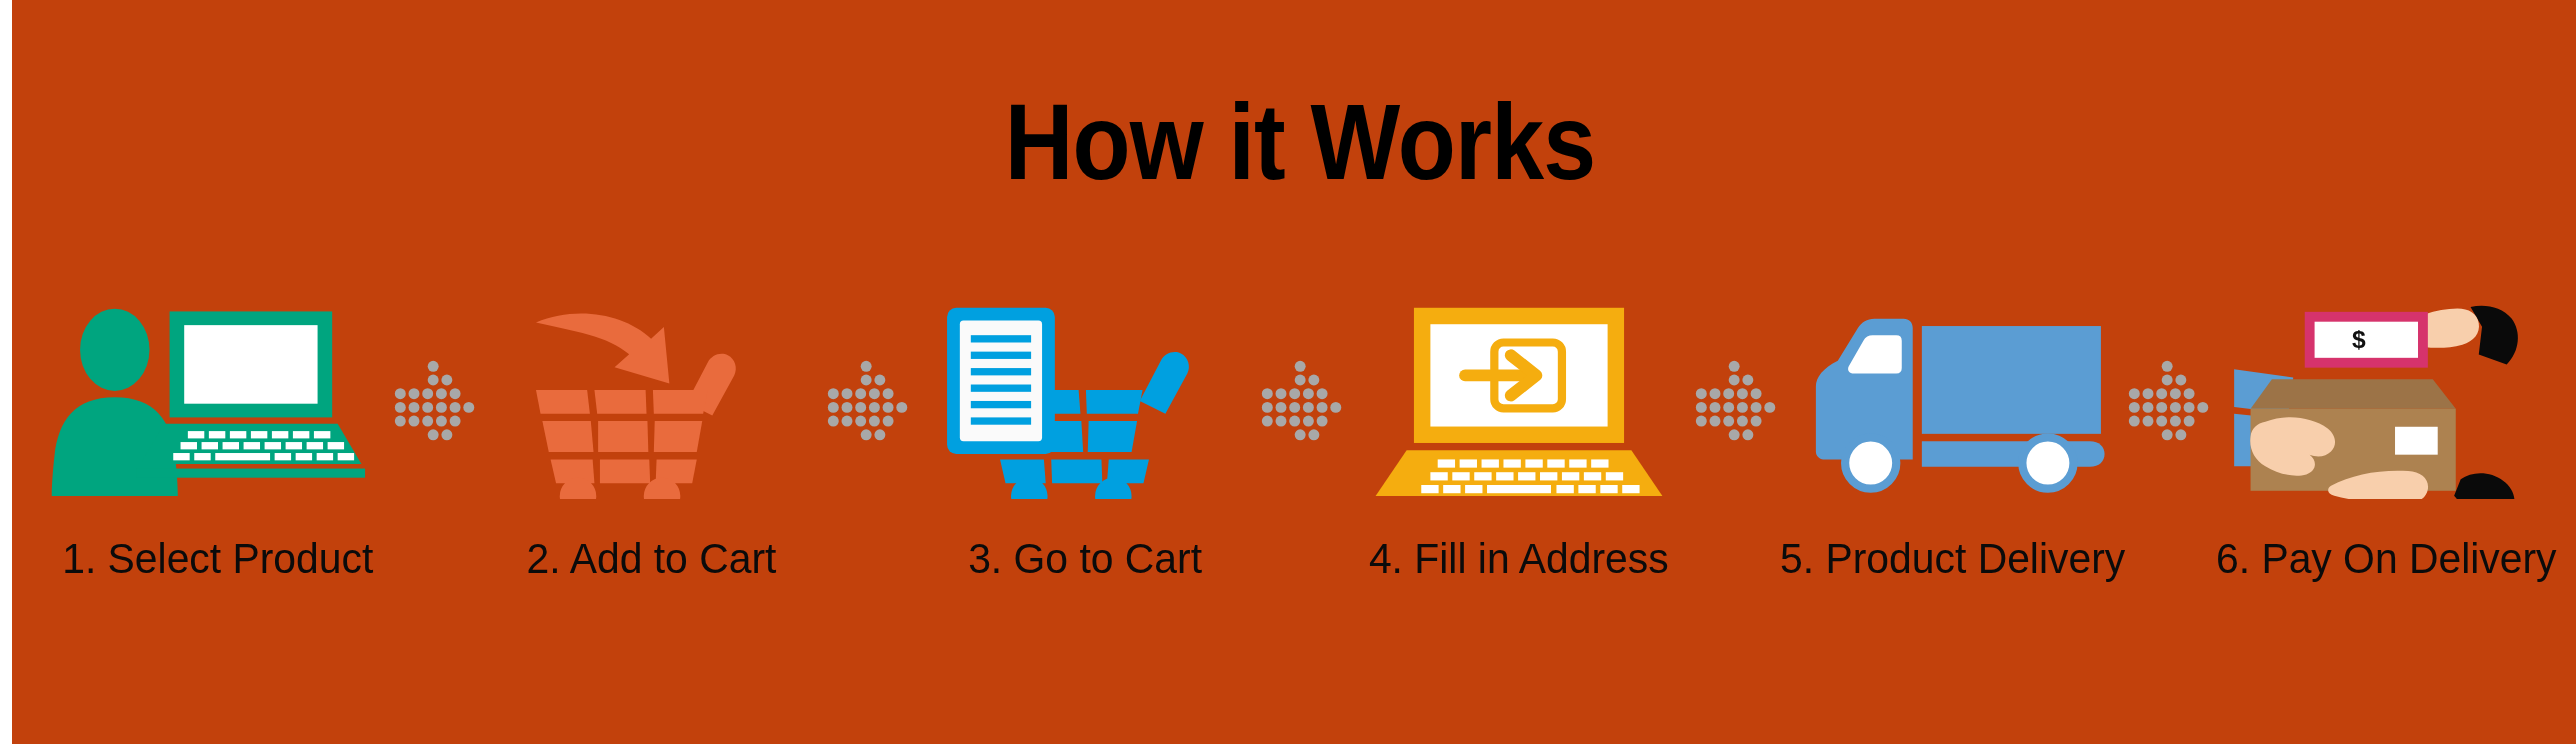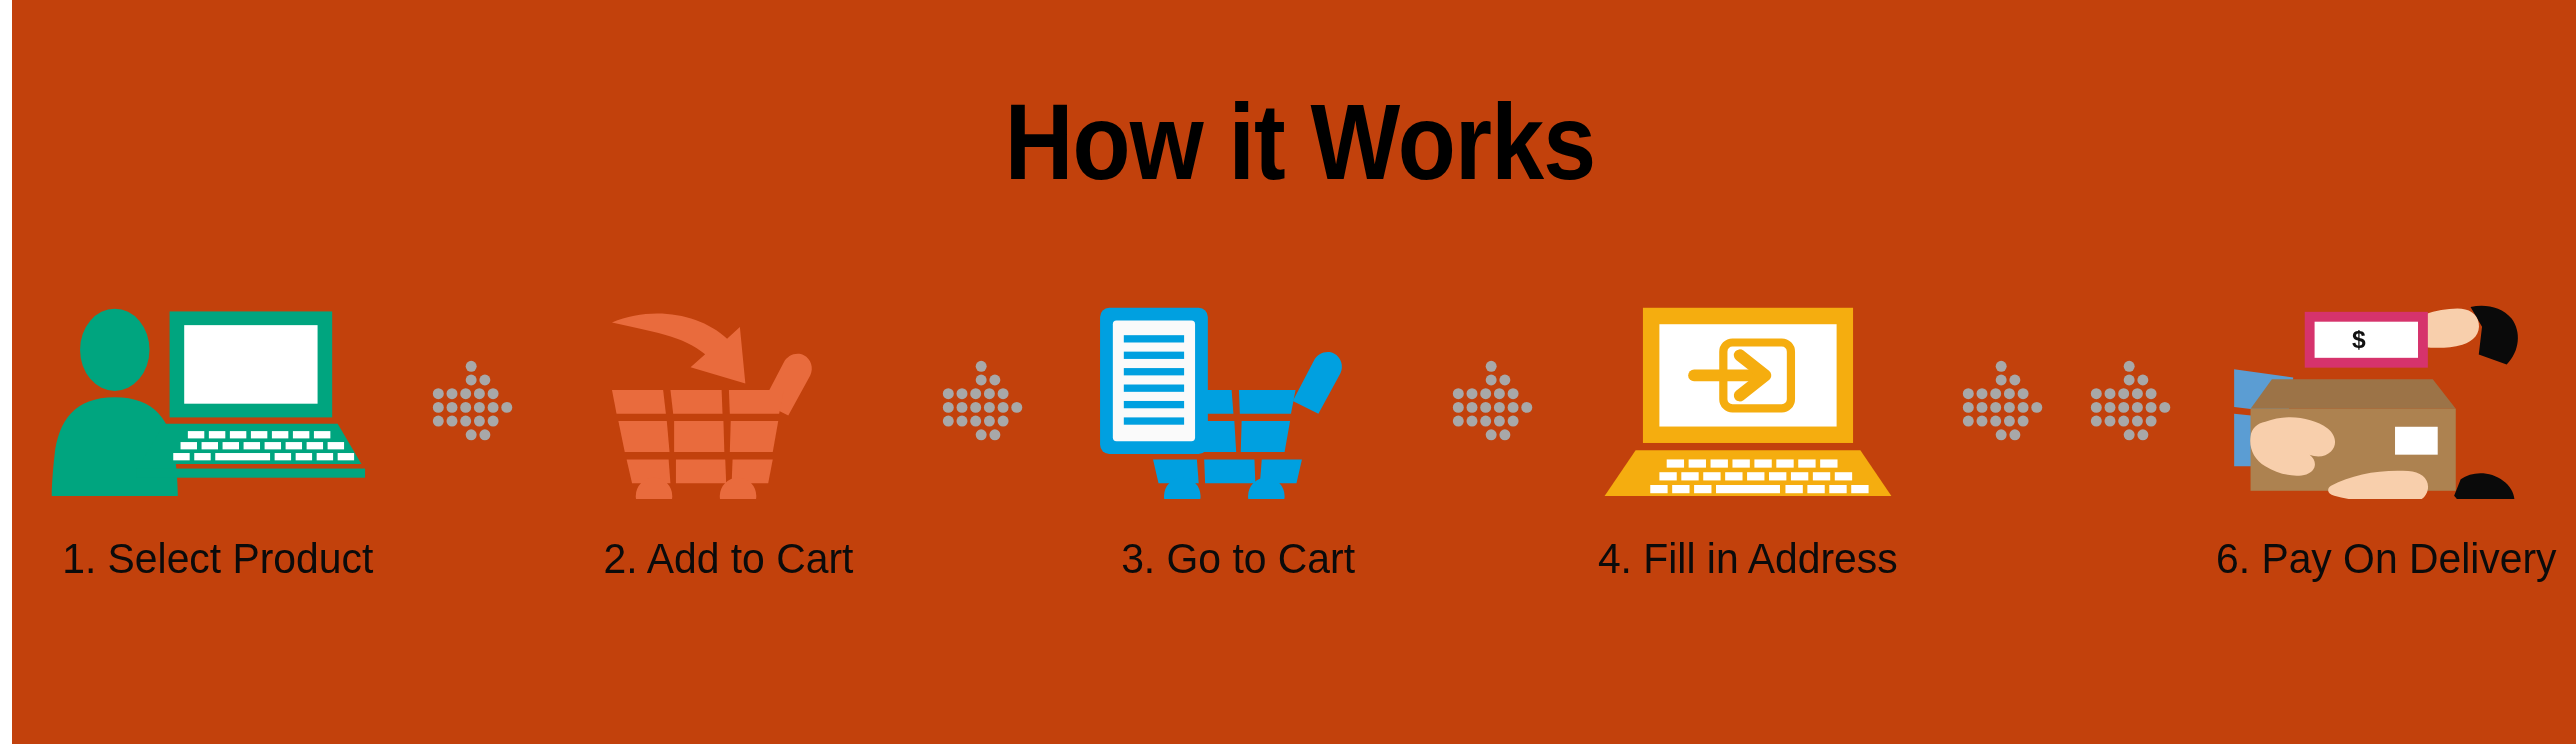--- a/index.html
+++ b/index.html
@@ -335,20 +335,40 @@
             <circle cx="38" cy="68" r="6"></circle>
           <circle cx="53" cy="68" r="6"></circle>
             <circle cx="68" cy="68" r="6"></circle>
           <circle cx="44" cy="83" r="6"></circle>
             <circle cx="59" cy="83" r="6"></circle>
           <circle cx="44" cy="98" r="6"></circle>
         </g>
       </svg>
     </div>
 
+    <div class="step">
+      <div class="art">
+        <svg class="icon" width="338" height="197" viewBox="0 0 370 215">
+          <g fill="#5B9DD3">
+
+            <rect x="152" y="26" width="196" height="118"></rect>
+
+            <path d="M152 152h184c10 0 16 6 16 14s-6 14-16 14H152z"></path>
+
+            <path d="M60 64l22-36c4-6 10-10 18-10h32c6 0 10 4 10 10v144H44c-4 0-8-4-8-8V92c0-10 8-20 24-28z"></path>
+          </g>
+
+          <path d="M72 70l16-28c2-4 6-6 10-6h26c4 0 6 2 6 6v30c0 4-2 6-6 6H78c-6 0-8-4-6-8z" fill="#ffffff"></path>
+
+          <circle cx="96" cy="176" r="28" fill="#ffffff" stroke="#5B9DD3" stroke-width="9"></circle>
+          <circle cx="290" cy="176" r="28" fill="#ffffff" stroke="#5B9DD3" stroke-width="9"></circle>
+        </svg>
+      </div>
+      <div class="caption">5. Product Delivery</div>
+    </div>
 
     <div class="sep">
       <svg width="84" height="84" viewBox="0 0 92 92">
         <g fill="#A8A8A8">
           <circle cx="44" cy="8" r="6"></circle>
           <circle cx="44" cy="23" r="6"></circle>
             <circle cx="59" cy="23" r="6"></circle>
           <circle cx="8" cy="38" r="6"></circle>
             <circle cx="23" cy="38" r="6"></circle>
             <circle cx="38" cy="38" r="6"></circle>

